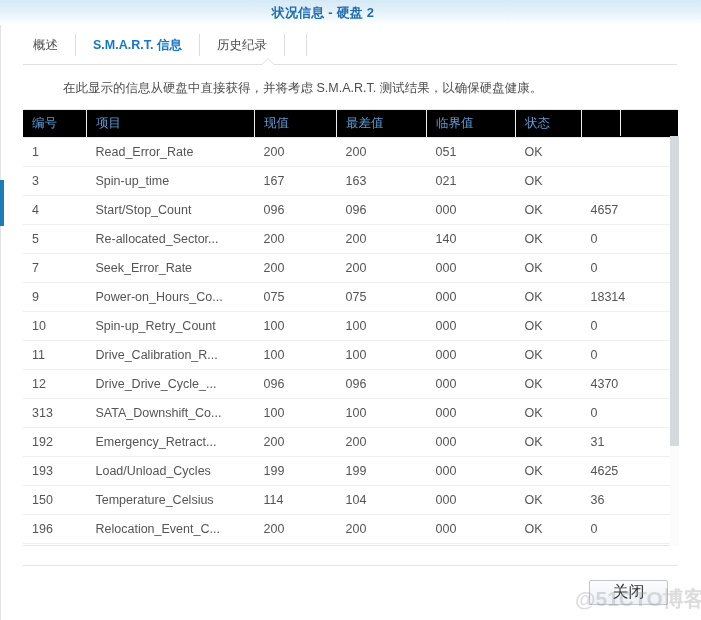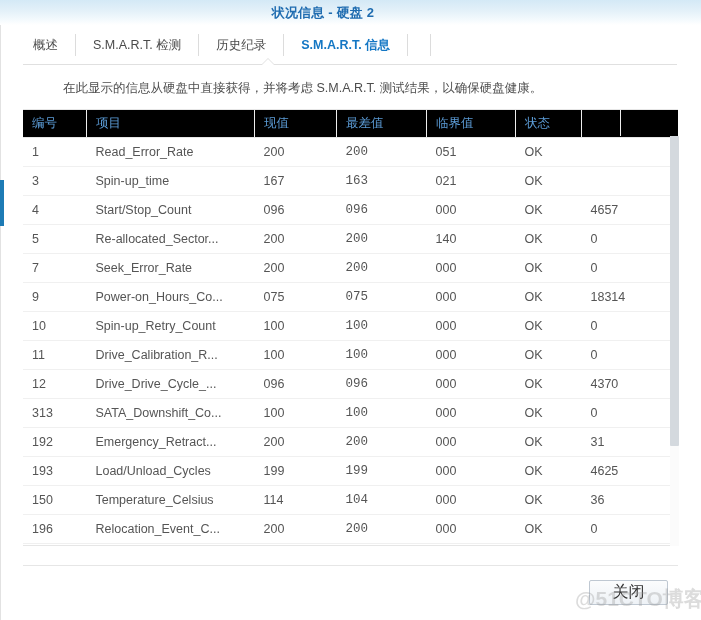--- a/index.html
+++ b/index.html
@@ -170,21 +170,21 @@
     border-bottom: 1px solid #f0f0f0;
     padding: 0 0 0 9px;
     vertical-align: middle;
     white-space: nowrap;
     overflow: hidden;
     text-overflow: ellipsis;
   }
   .c-id    { width: 54px; }
   .c-item  { width: 158px; }
   .c-cur   { width: 72px; margin-top: 16px; }
-  .c-worst { width: 80px; font-family: Liberation Mono, monospace; }
+  .c-worst { width: 80px; }
   .c-thr   { width: 79px; }
   .c-status{ width: 56px; }
   .c-raw   { width: 156px; }
 
   
   #table-scrollbar-track {
     position: absolute;
     left: 670px;
     top: 136px;
     width: 9px;
@@ -290,23 +290,22 @@
 
   <div id="titlebar">
     <div id="titlebar-text">状况信息 - 硬盘 2</div>
   </div>
 
   <div id="left-border"></div>
   <div id="left-accent"></div>
 
   <div id="tabstrip">
     <div class="tab">概述</div>
-    <div class="tab">S.M.A.R.T. 检测</div>
+    <div class="tab active">S.M.A.R.T. 信息</div>
     <div class="tab">历史纪录</div>
-    <div class="tab active">S.M.A.R.T. 信息</div>
     <div class="tab spacer-tab">&nbsp;</div>
   </div>
   <div id="tab-underline"></div>
   <div id="tab-caret-outline"></div>
   <div id="tab-caret"></div>
 
   <div id="description">在此显示的信息从硬盘中直接获得，并将考虑 S.M.A.R.T. 测试结果，以确保硬盘健康。</div>
 
   <div id="table-wrap">
     <table class="smart">

